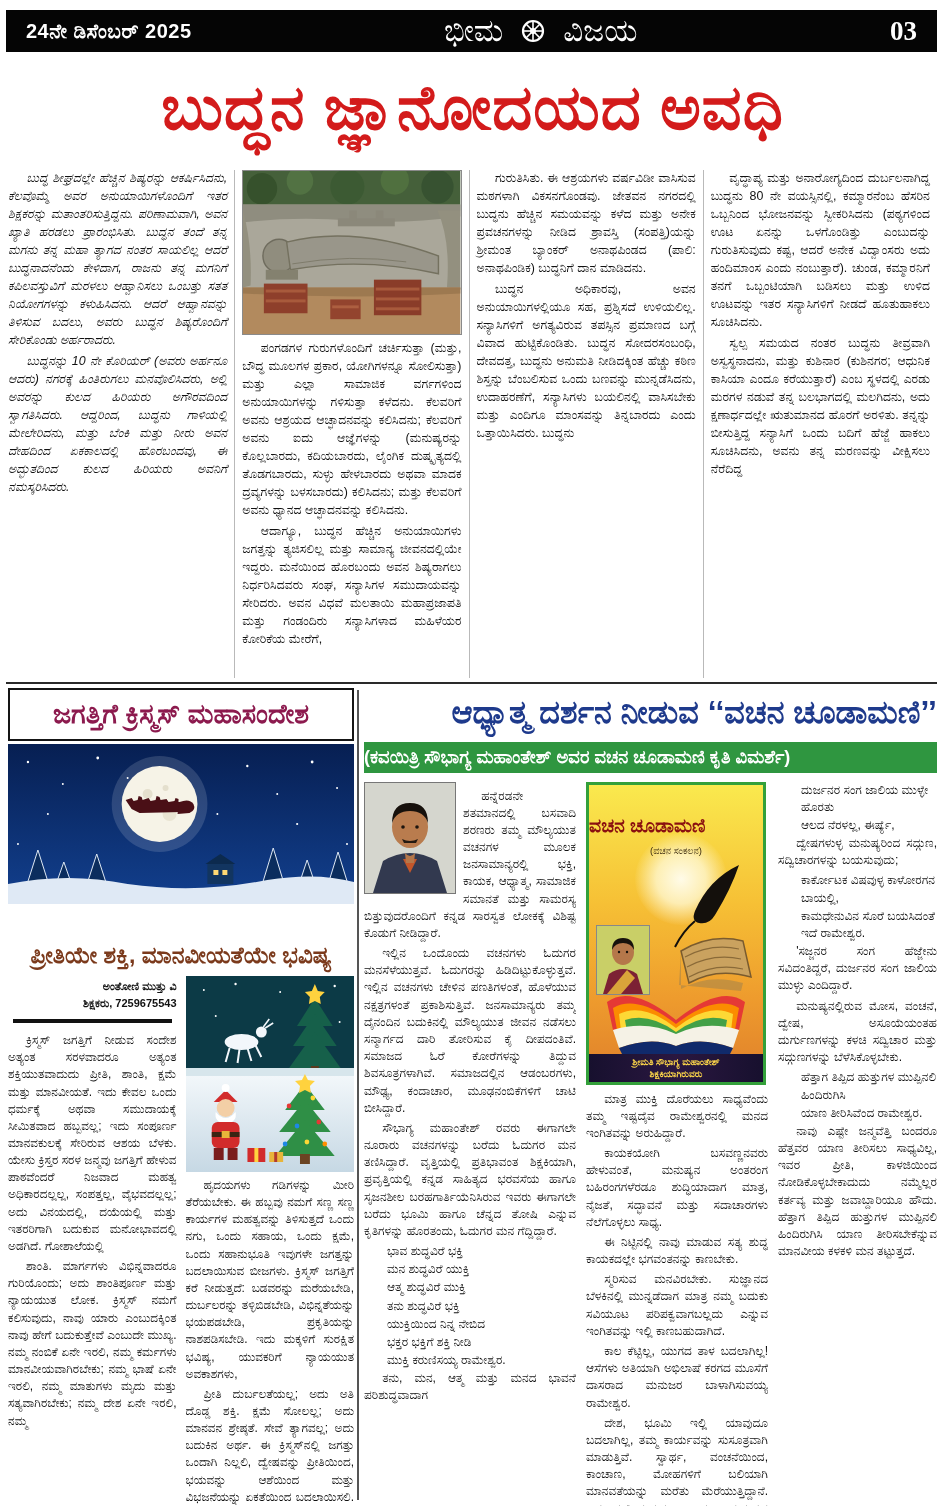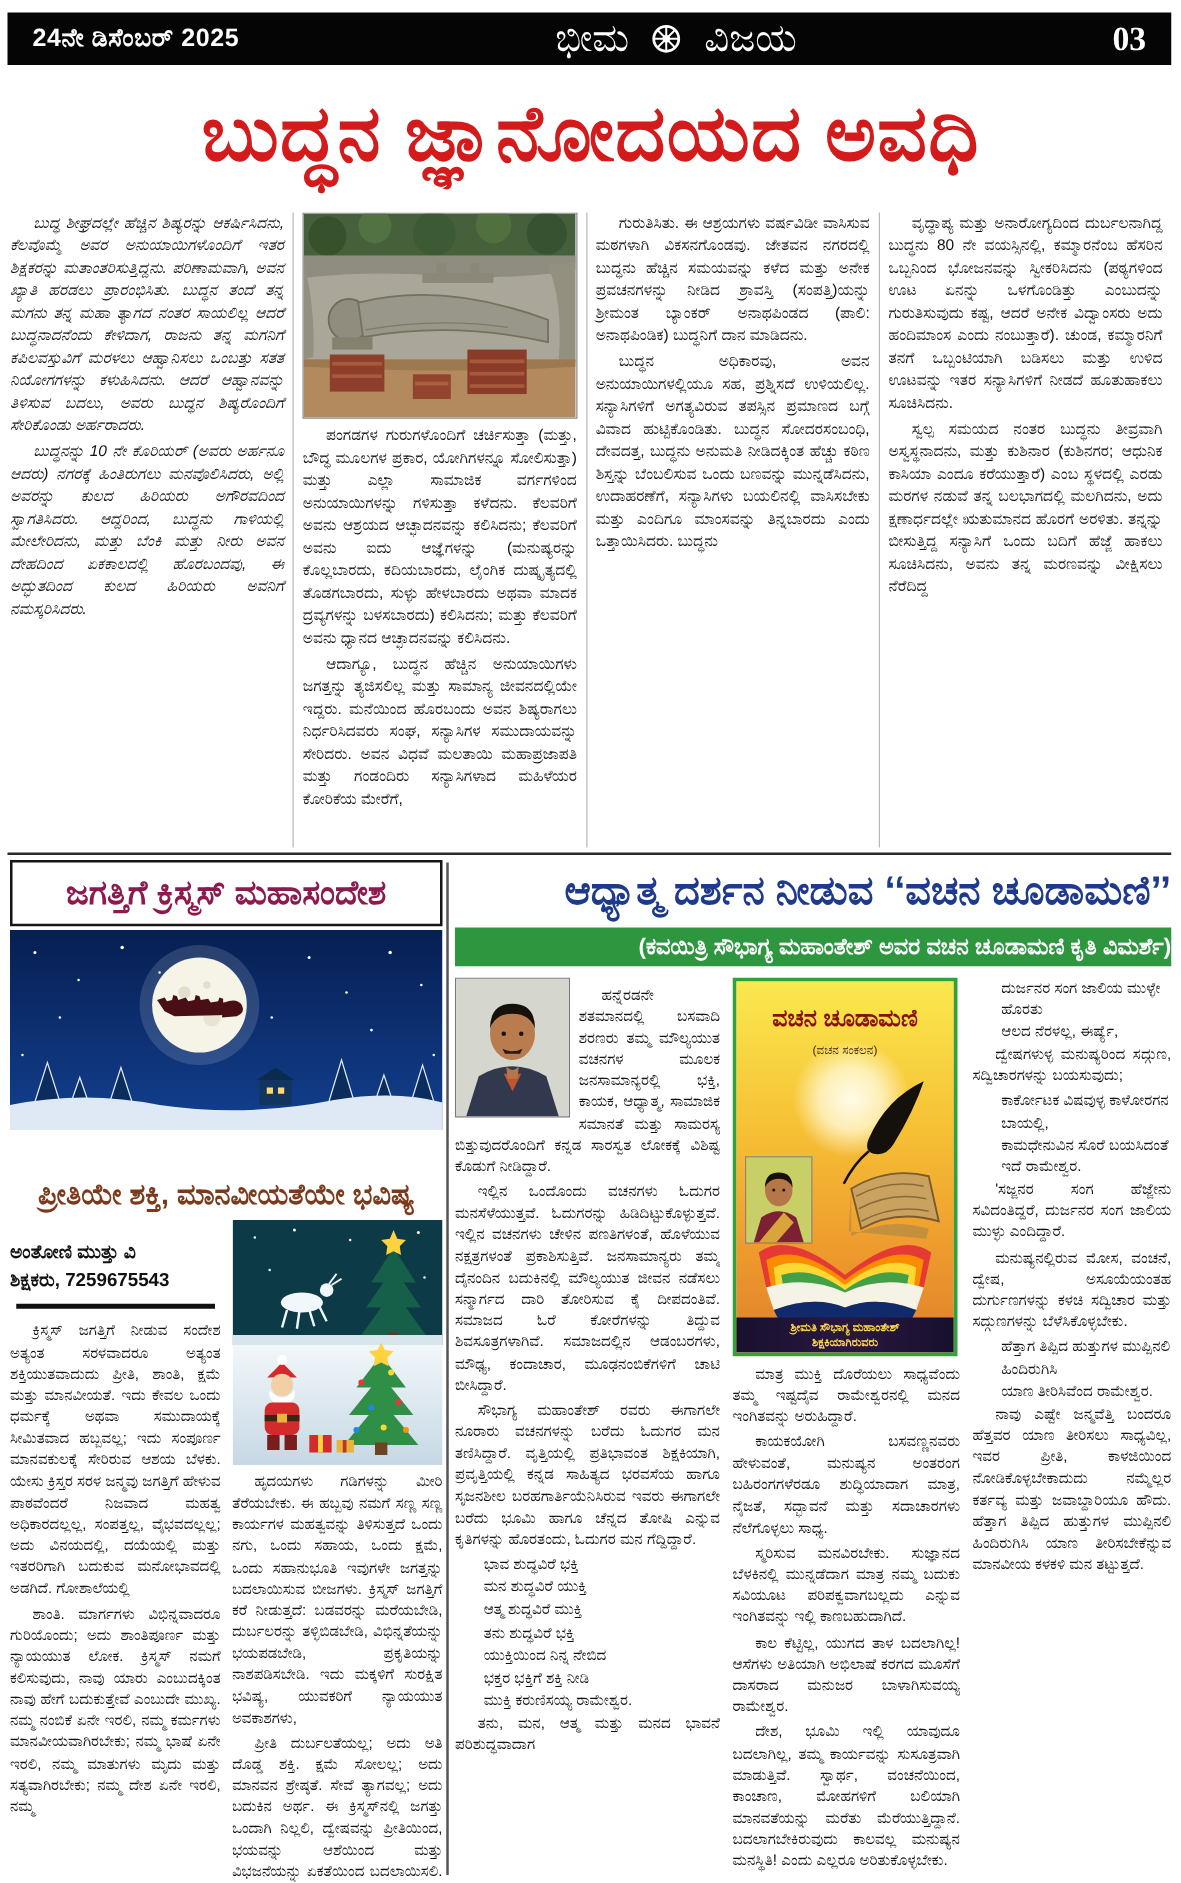--- a/index.html
+++ b/index.html
@@ -34,45 +34,45 @@
   .sep-v{position:absolute;left:357px;top:690px;width:2px;height:810px;background:#555;}
   
   .xmas{position:absolute;left:8px;top:688px;width:346px;height:814px;}
   .x-head{border:2px solid #151515;text-align:center;font-weight:bold;font-size:27px;
           color:var(--xmas-headline);padding:7px 0;line-height:1.3;}
   .x-img1{display:block;width:100%;height:160px;margin-top:3px;}
   .x-sub{text-align:center;font-weight:bold;font-size:23px;color:var(--xmas-subhead);
          padding:9px 0 5px;line-height:1.3;margin-top:28px;}
   .x-cols{display:flex;gap:9px;}
   .x-col{flex:1;font-size:12px;line-height:1.43;overflow:hidden;}
-  .byline{text-align:left;font-weight:bold;font-size:15px;line-height:1.55;margin-top:14px;}
+  .byline{text-align:right;font-weight:bold;font-size:11px;line-height:1.55;margin-top:2px;}
   .byline-rule{height:4px;background:#111;margin:7px 5px 9px;}
   .x-img2{display:block;width:100%;height:196px;margin-bottom:5px;}
   
   .review{position:absolute;left:364px;top:688px;width:573px;height:814px;}
   .r-head{text-align:right;font-weight:bold;font-size:32px;color:var(--review-headline);line-height:1.55;}
-  .r-sub{background:var(--review-subhead-bg);color:#fff;text-align:right;font-weight:bold;
+  .r-sub{background:var(--review-subhead-bg);color:#fff;text-align:left;font-weight:bold;
          font-size:18px;padding:5px 0;margin-top:4px;}
   .r-cols{display:flex;gap:10px;margin-top:9px;}
   .r-col{font-size:12.1px;line-height:1.42;overflow:hidden;}
   .r-col1{width:212px;}
   .r-col2{width:182px;}
   .r-col3{flex:1;}
   .reviewer-photo{float:left;width:90px;height:110px;border:1px solid #777;margin:0 7px 5px 0;}
   .reviewer-box{background:var(--reviewer-box-bg);color:#fff;font-weight:bold;text-align:center;
                 padding:10px 4px;font-size:13.5px;line-height:1.55;overflow:hidden;border-radius:2px;}
   .r-col1 .after-box{margin-top:6px;}
   
   .book-cover{position:relative;width:180px;height:303px;border:3px solid #33a03a;box-sizing:border-box;
               background:linear-gradient(180deg,#fae94e 0%,#f6c035 40%,#ee9b2d 72%,#df7f2b 100%);
               margin-bottom:6px;overflow:hidden;}
   .bc-sun{position:absolute;left:46px;top:48px;width:92px;height:92px;border-radius:50%;
           background:radial-gradient(circle,#fffbe8 0%,rgba(255,248,210,.8) 38%,rgba(255,240,180,0) 72%);}
-  .bc-title{position:relative;text-align:center;font-weight:bold;font-size:19px;color:#8a1010;
-            margin-top:18px;z-index:3;}
+  .bc-title{position:relative;text-align:left;font-weight:bold;font-size:19px;color:#8a1010;
+            margin-top:28px;z-index:3;}
   .bc-sub{position:relative;text-align:center;font-size:9.5px;color:#3a2a10;margin-top:4px;z-index:3;}
   .bc-art{position:absolute;left:0;top:70px;width:100%;height:170px;z-index:2;}
   .bc-woman{position:absolute;left:7px;top:140px;width:52px;height:68px;border:1px solid #888;z-index:4;}
   .bc-rainbow{position:absolute;left:12px;bottom:26px;width:150px;height:74px;z-index:3;}
   .bc-band{position:absolute;left:0;bottom:0;width:100%;height:28px;z-index:5;
            background:linear-gradient(90deg,#17102e,#2a1740 50%,#17102e);color:#ffd84a;text-align:center;
            font-size:9px;line-height:1.35;padding-top:2px;box-sizing:border-box;font-weight:bold;}
 </style>
 </head>
 <body>
@@ -353,20 +353,21 @@
             <path d="M18,66 Q50,54 75,64 Q100,54 132,66 L128,74 H22 Z" fill="#102a6b"></path>
           </svg>
           <div class="bc-band">
             <div>ಶ್ರೀಮತಿ ಸೌಭಾಗ್ಯ ಮಹಾಂತೇಶ್</div>
             <div>ಶಿಕ್ಷಕಿಯಾಗಿರುವರು</div>
           </div>
         </div>
         <div>
             <div class="blk-p">ಮಾತ್ರ ಮುಕ್ತಿ ದೊರೆಯಲು ಸಾಧ್ಯವೆಂದು ತಮ್ಮ ಇಷ್ಟದೈವ ರಾಮೇಶ್ವರನಲ್ಲಿ ಮನದ ಇಂಗಿತವನ್ನು ಅರುಹಿದ್ದಾರೆ.</div>
             <div class="blk-p">ಕಾಯಕಯೋಗಿ ಬಸವಣ್ಣನವರು ಹೇಳುವಂತೆ, ಮನುಷ್ಯನ ಅಂತರಂಗ ಬಹಿರಂಗಗಳೆರಡೂ ಶುದ್ಧಿಯಾದಾಗ ಮಾತ್ರ, ನೈಜತೆ, ಸದ್ಭಾವನೆ ಮತ್ತು ಸದಾಚಾರಗಳು ನೆಲೆಗೊಳ್ಳಲು ಸಾಧ್ಯ.</div>
+            <div class="blk-p">ಈ ನಿಟ್ಟಿನಲ್ಲಿ ನಾವು ಮಾಡುವ ಸತ್ಯ ಶುದ್ಧ ಕಾಯಕದಲ್ಲೇ ಭಗವಂತನನ್ನು ಕಾಣಬೇಕು.</div>
             <div class="blk-p">ಸ್ಮರಿಸುವ ಮನವಿರಬೇಕು. ಸುಜ್ಞಾನದ ಬೆಳಕಿನಲ್ಲಿ ಮುನ್ನಡೆದಾಗ ಮಾತ್ರ ನಮ್ಮ ಬದುಕು ಸವಿಯೂಟ ಪರಿಪಕ್ವವಾಗಬಲ್ಲದು ಎನ್ನುವ ಇಂಗಿತವನ್ನು ಇಲ್ಲಿ ಕಾಣಬಹುದಾಗಿದೆ.</div>
             <div class="blk-p">ಕಾಲ ಕೆಟ್ಟಿಲ್ಲ, ಯುಗದ ತಾಳ ಬದಲಾಗಿಲ್ಲ! ಆಸೆಗಳು ಅತಿಯಾಗಿ ಅಭಿಲಾಷೆ ಕರಗದ ಮೂಸೆಗೆ ದಾಸರಾದ ಮನುಜರ ಬಾಳಾಗಿಸುವಯ್ಯ ರಾಮೇಶ್ವರ.</div>
             <div class="blk-p">ದೇಶ, ಭೂಮಿ ಇಲ್ಲಿ ಯಾವುದೂ ಬದಲಾಗಿಲ್ಲ, ತಮ್ಮ ಕಾರ್ಯವನ್ನು ಸುಸೂತ್ರವಾಗಿ ಮಾಡುತ್ತಿವೆ. ಸ್ವಾರ್ಥ, ವಂಚನೆಯಿಂದ, ಕಾಂಚಾಣ, ಮೋಹಗಳಿಗೆ ಬಲಿಯಾಗಿ ಮಾನವತೆಯನ್ನು ಮರೆತು ಮೆರೆಯುತ್ತಿದ್ದಾನೆ. ಬದಲಾಗಬೇಕಿರುವುದು ಕಾಲವಲ್ಲ ಮನುಷ್ಯನ ಮನಸ್ಥಿತಿ! ಎಂದು ಎಲ್ಲರೂ ಅರಿತುಕೊಳ್ಳಬೇಕು.</div>
           </div>
       </div>
       <div class="r-col r-col3">
           <div class="blk-verse-line">ದುರ್ಜನರ ಸಂಗ ಜಾಲಿಯ ಮುಳ್ಳೇ ಹೊರತು</div>
           <div class="blk-verse-line">ಆಲದ ನೆರಳಲ್ಲ, ಈರ್ಷ್ಯೆ,</div>
           <div class="blk-p">ದ್ವೇಷಗಳುಳ್ಳ ಮನುಷ್ಯರಿಂದ ಸದ್ಗುಣ, ಸದ್ವಿಚಾರಗಳನ್ನು ಬಯಸುವುದು;</div>
           <div class="blk-verse-line">ಕಾರ್ಕೋಟಕ ವಿಷವುಳ್ಳ ಕಾಳೋರಗನ ಬಾಯಲ್ಲಿ,</div>

